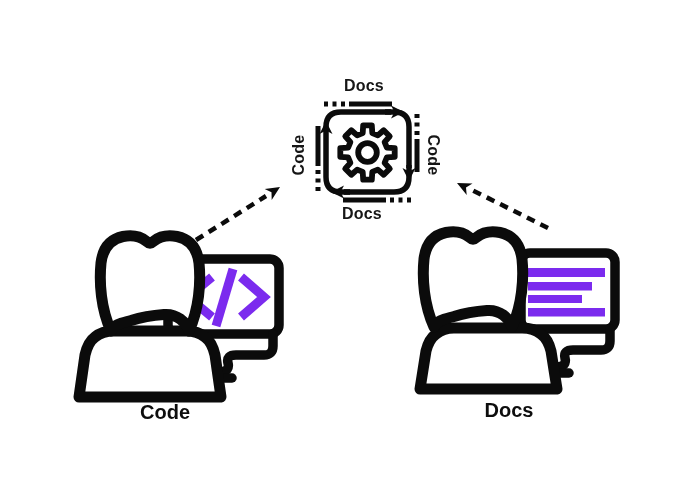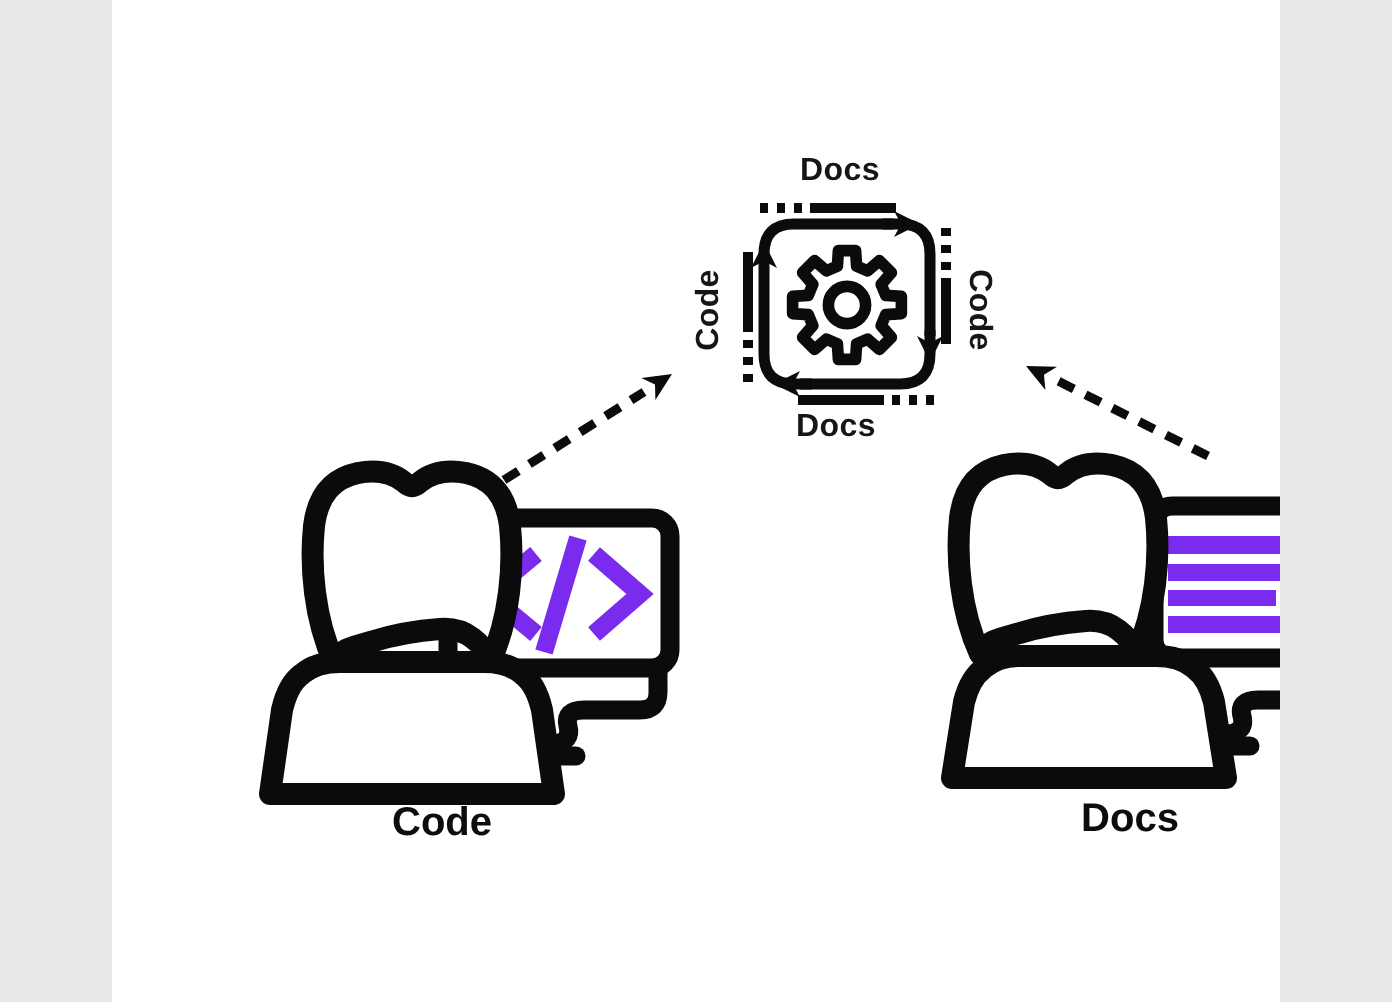--- a/index.html
+++ b/index.html
@@ -3,21 +3,21 @@
 <meta charset="utf-8">
 <style>
   :root{
     --ink:#0b0b0b;
     --accent:#7b2bee;
     --bg:#ffffff;
   }
   html,body{margin:0;padding:0;background:#e8e8e8;}
   .canvas{
     position:relative;
-    width:584px;height:501px;
+    width:696px;height:501px;
     background:var(--bg);
     margin:0 auto;
     overflow:hidden;
     font-family:"Liberation Sans", sans-serif;
   }
   .canvas svg{position:absolute;left:0;top:0;}
   .lbl{
     position:absolute;
     color:#161616;
     white-space:nowrap;

